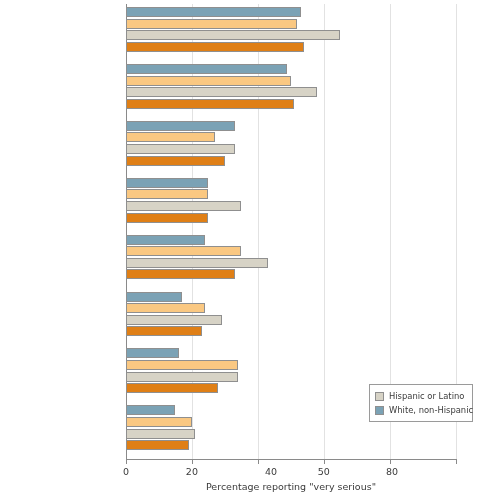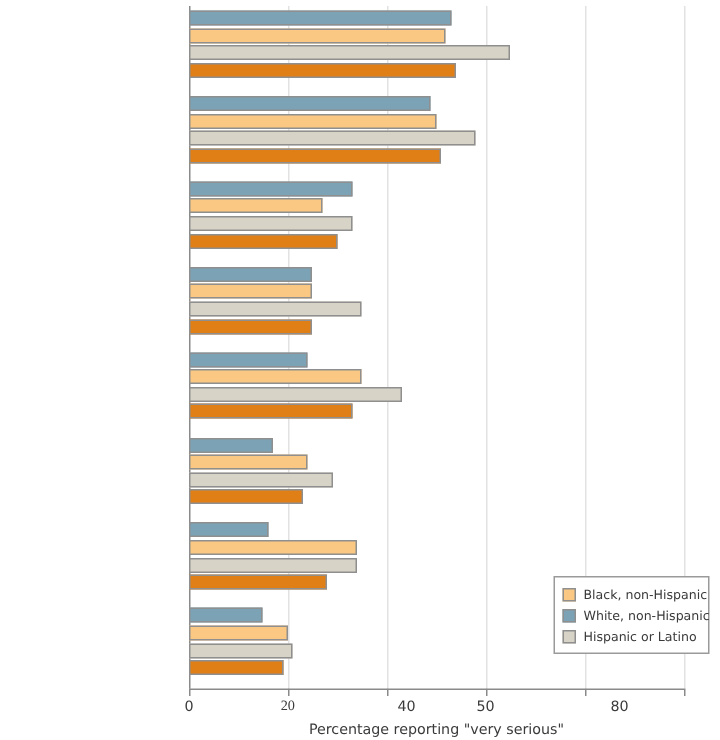--- a/index.html
+++ b/index.html
@@ -128,27 +128,27 @@
       <div class="gridline" style="left: 191.9px; top: 4px;"></div>
       <div class="gridline" style="left: 257.8px; top: 4px;"></div>
       <div class="gridline" style="left: 323.7px; top: 4px;"></div>
       <div class="gridline" style="left: 389.6px; top: 4px;"></div>
       <div class="gridline" style="left: 455.5px; top: 4px;"></div>
     </div>
   <div id="ticks-layer">
       <div class="tick-mark" style="left: 126px;"></div>
       <div class="tick-label" style="left: 126px;">0</div>
       <div class="tick-mark" style="left: 191.9px;"></div>
-      <div class="tick-label" style="left: 191.9px; font-family: Liberation Serif, serif;">20</div>
+      <div class="tick-label" style="left: 191.9px;">20</div>
       <div class="tick-mark" style="left: 257.8px;"></div>
       <div class="tick-label" style="left: 271px; text-align: right;">40</div>
       <div class="tick-mark" style="left: 323.7px;"></div>
       <div class="tick-label" style="left: 323.7px;">50</div>
       <div class="tick-mark" style="left: 389.6px;"></div>
-      <div class="tick-label" style="left: 413px;">80</div>
+      <div class="tick-label" style="left: 392px;">80</div>
       <div class="tick-mark" style="left: 455.5px;"></div>
       <div class="tick-label" style="left: 455.5px; margin-top: 43px;">100</div>
     </div>
   <div id="bars-layer">
       <div class="bar" title="White, non-Hispanic: 53" style="left: 126px; top: 7px; width: 174.635px; background: rgb(123, 162, 181);"></div>
       <div class="bar" title="Black, non-Hispanic: 52" style="left: 126px; top: 18.6px; width: 171.34px; background: rgb(250, 200, 130);"></div>
       <div class="bar" title="Hispanic or Latino: 65" style="left: 126px; top: 30.2px; width: 214.175px; background: rgb(215, 211, 198);"></div>
       <div class="bar" title="All respondents: 54" style="left: 126px; top: 41.8px; width: 177.93px; background: rgb(223, 127, 22);"></div>
       <div class="bar" title="White, non-Hispanic: 49" style="left: 126px; top: 63.9px; width: 161.455px; background: rgb(123, 162, 181);"></div>
       <div class="bar" title="Black, non-Hispanic: 50" style="left: 126px; top: 75.5px; width: 164.75px; background: rgb(250, 200, 130);"></div>
@@ -179,27 +179,23 @@
       <div class="bar" title="Hispanic or Latino: 21" style="left: 126px; top: 428.5px; width: 69.195px; background: rgb(215, 211, 198);"></div>
       <div class="bar" title="All respondents: 19" style="left: 126px; top: 440.1px; width: 62.605px; background: rgb(223, 127, 22);"></div>
     </div>
   <div id="labels-layer"></div>
 
   <div class="axis-title">Percentage reporting "very serious"</div>
 
   <div class="legend">
     <div id="legend-rows">
         <div class="legend-row">
-          <span class="legend-swatch" style="background: rgb(250, 200, 130);"></span>
-          <span class="legend-text">Black, non-Hispanic</span>
+          <span class="legend-swatch" style="background: rgb(215, 211, 198);"></span>
+          <span class="legend-text">Hispanic or Latino</span>
         </div>
         <div class="legend-row">
           <span class="legend-swatch" style="background: rgb(123, 162, 181);"></span>
           <span class="legend-text">White, non-Hispanic</span>
         </div>
-        <div class="legend-row">
-          <span class="legend-swatch" style="background: rgb(215, 211, 198);"></span>
-          <span class="legend-text">Hispanic or Latino</span>
-        </div>
       </div>
   </div>
 
 </div>
 
 </body></html>

